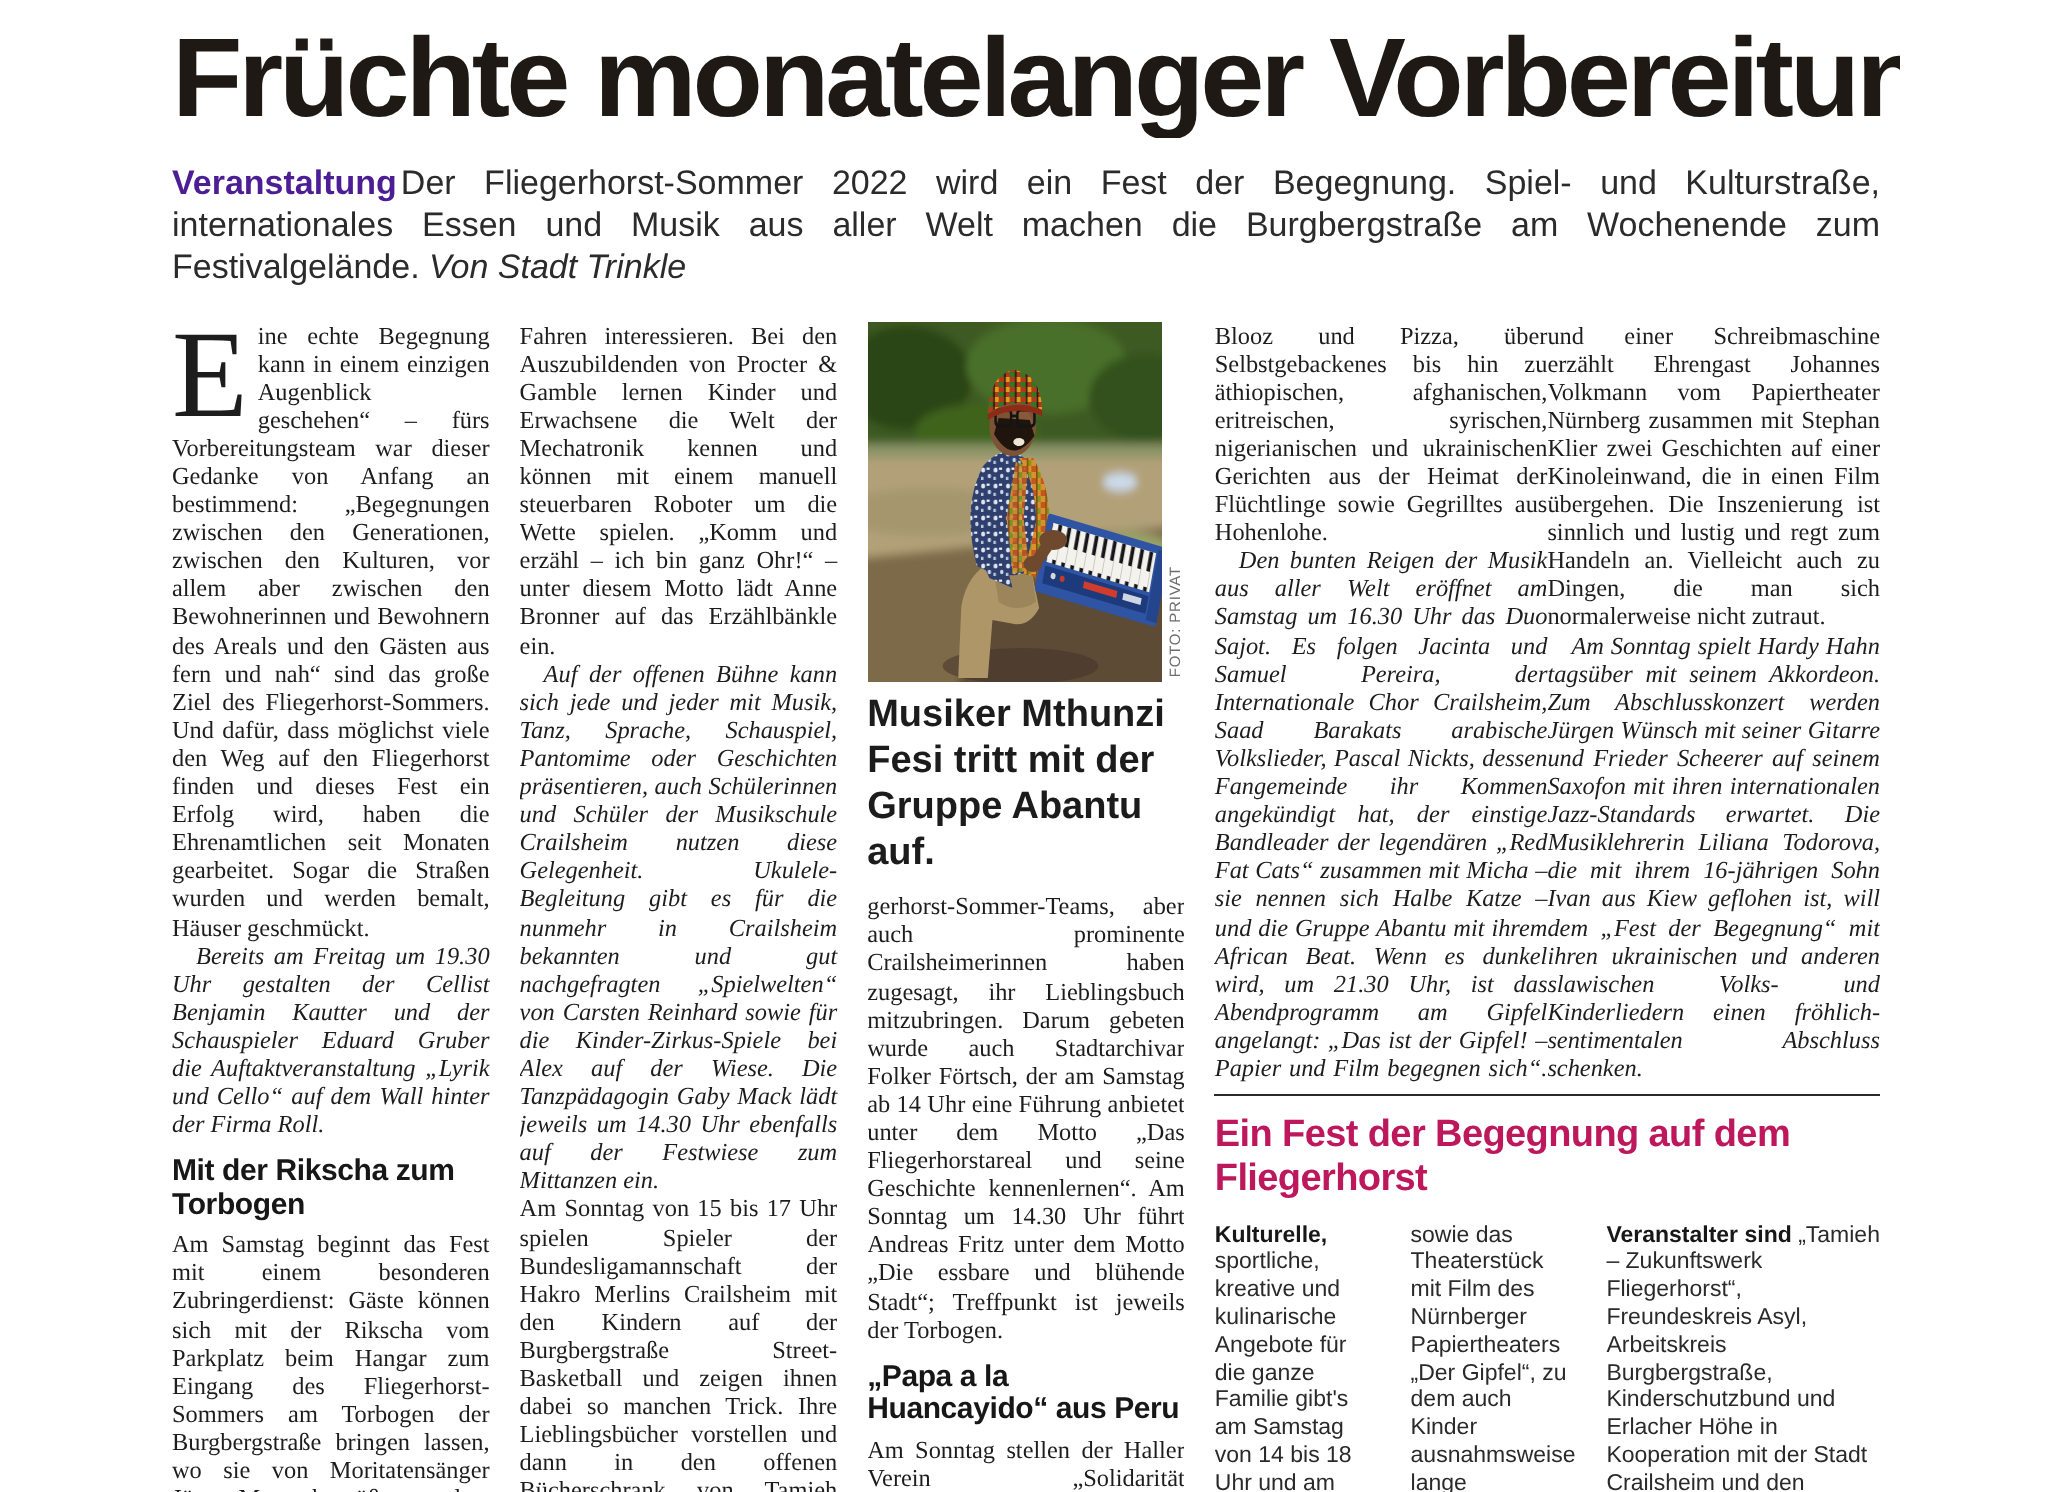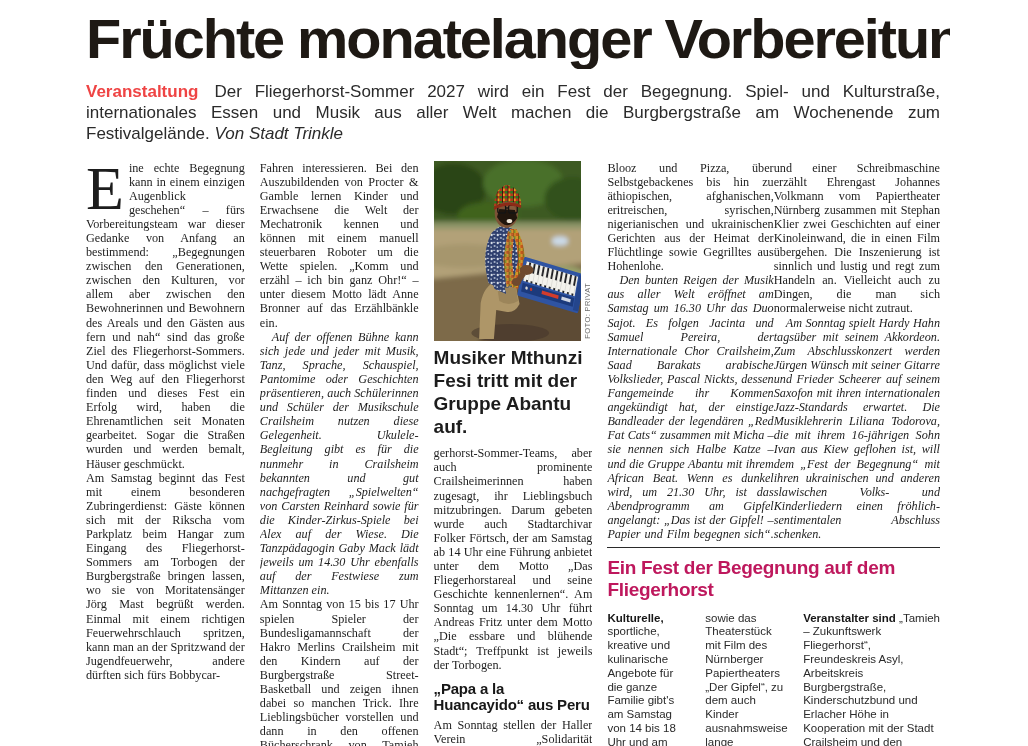--- a/index.html
+++ b/index.html
@@ -14,21 +14,21 @@
     font-family:"Liberation Sans", sans-serif; font-weight:700;
     font-size:56px; letter-spacing:-2px; color:#1e1914;
     white-space:nowrap; overflow:hidden;
     transform:scaleX(1.03); transform-origin:left center;
     line-height:1.05; margin:2px 0 12px 0;
   }
   .standfirst {
     font-family:"Liberation Sans", sans-serif; font-size:17px;
     line-height:1.25; color:#2b2b2b; margin-bottom:16px; text-align:justify;
   }
-  .kicker { font-weight:700; color:#ef4444; margin-right:16px; }
+  .kicker { font-weight:700; color:#4c1d95; margin-right:2px; }
   .byline { font-style:italic; }
   
   .columns {
     display:grid; grid-template-columns:repeat(5, 1fr); column-gap:15px;
     height:598px; overflow:hidden;
   }
   .col { overflow:hidden; }
   .para {
     font-size:12.2px; line-height:14.1px; text-align:justify;
     color:#1d1d1d;
@@ -77,28 +77,30 @@
   .infobox-col { font-size:11.5px; line-height:13.8px; color:#2a2a2a; }
   .infobox-lead { font-weight:700; color:#171717; }
 </style>
 </head>
 <body>
 
 <div class="page">
 
   <h1 class="headline">Früchte monatelanger Vorbereitung</h1>
 
-  <p class="standfirst"><span class="kicker">Veranstaltung</span><span>Der Fliegerhorst-Sommer 2027 wird ein Fest der Begegnung. Spiel- und Kulturstraße, internationales Essen und Musik aus aller Welt machen die Burgbergstraße am Wochenende zum Festivalgelände.</span>
+  <p class="standfirst"><span class="kicker">Veranstaltung</span><span>Der Fliegerhorst-Sommer 2022 wird ein Fest der Begegnung. Spiel- und Kulturstraße, internationales Essen und Musik aus aller Welt machen die Burgbergstraße am Wochenende zum Festivalgelände.</span>
     <span class="byline">Von Stadt Trinkle</span>
   </p>
 
   <div class="columns">
 
     <div class="col">
       <p class="para"><span class="dropcap">E</span><span>ine echte Begegnung kann in einem einzigen Augenblick geschehen“ – fürs Vorbereitungsteam war dieser Gedanke von Anfang an bestimmend: „Begegnungen zwischen den Generationen, zwischen den Kulturen, vor allem aber zwischen den Bewohnerinnen und Bewohnern des Areals und den Gästen aus fern und nah“ sind das große Ziel des Fliegerhorst-Sommers. Und dafür, dass möglichst viele den Weg auf den Fliegerhorst finden und dieses Fest ein Erfolg wird, haben die Ehrenamtlichen seit Monaten gearbeitet. Sogar die Straßen wurden und werden bemalt, Häuser geschmückt.</span></p>
+      <p class="para indent">Bereits am Freitag um 19.30 Uhr gestalten der Cellist Benjamin Kautter und der Schauspieler Eduard Gruber die Auftaktveranstaltung „Lyrik und Cello“ auf dem Wall hinter der Firma Roll.</p>
+      <h3 class="subhead">Mit der Rikscha zum Torbogen</h3>
       <p class="para">Am Samstag beginnt das Fest mit einem besonderen Zubringerdienst: Gäste können sich mit der Rikscha vom Parkplatz beim Hangar zum Eingang des Fliegerhorst-Sommers am Torbogen der Burgbergstraße bringen lassen, wo sie von Moritatensänger Jörg Mast begrüßt werden. Einmal mit einem richtigen Feuerwehrschlauch spritzen, kann man an der Spritzwand der Jugendfeuerwehr, andere dürften sich fürs Bobbycar-</p>
     </div>
 
     <div class="col">
       <p class="para">Fahren interessieren. Bei den Auszubildenden von Procter &amp; Gamble lernen Kinder und Erwachsene die Welt der Mechatronik kennen und können mit einem manuell steuerbaren Roboter um die Wette spielen. „Komm und erzähl – ich bin ganz Ohr!“ – unter diesem Motto lädt Anne Bronner auf das Erzählbänkle ein.</p>
       <p class="para indent">Auf der offenen Bühne kann sich jede und jeder mit Musik, Tanz, Sprache, Schauspiel, Pantomime oder Geschichten präsentieren, auch Schülerinnen und Schüler der Musikschule Crailsheim nutzen diese Gelegenheit. Ukulele-Begleitung gibt es für die nunmehr in Crailsheim bekannten und gut nachgefragten „Spielwelten“ von Carsten Reinhard sowie für die Kinder-Zirkus-Spiele bei Alex auf der Wiese. Die Tanzpädagogin Gaby Mack lädt jeweils um 14.30 Uhr ebenfalls auf der Festwiese zum Mittanzen ein.</p>
       <p class="para">Am Sonntag von 15 bis 17 Uhr spielen Spieler der Bundesligamannschaft der Hakro Merlins Crailsheim mit den Kindern auf der Burgbergstraße Street-Basketball und zeigen ihnen dabei so manchen Trick. Ihre Lieblingsbücher vorstellen und dann in den offenen Bücherschrank von Tamieh stellen, der beim Fliegerhorst-Sommer eingeweiht wird, können die Gäste an beiden Tagen ab 15 Uhr. Mitglieder des Flie-</p>
     </div>
 
     <div class="col">

